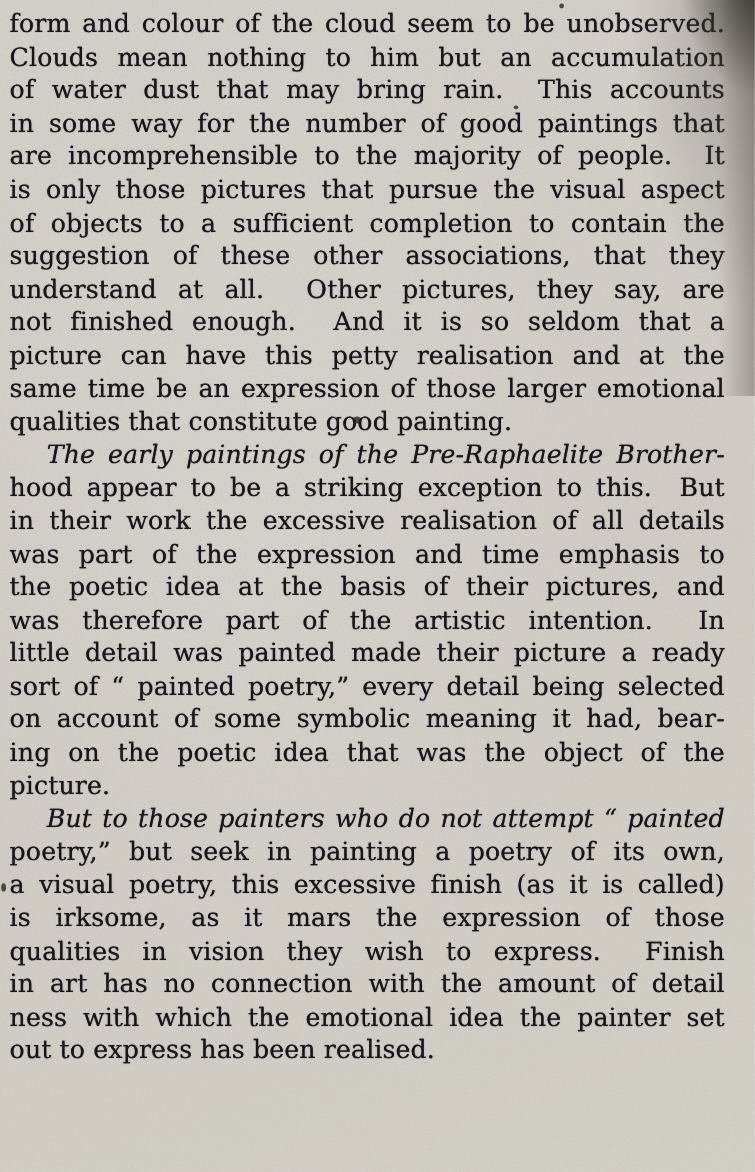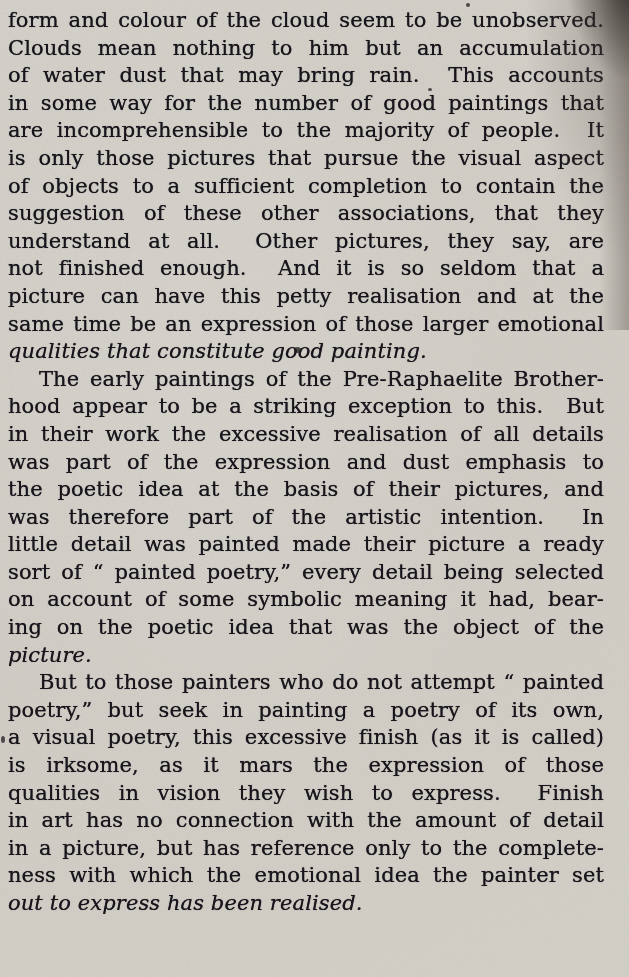--- a/index.html
+++ b/index.html
@@ -30,22 +30,22 @@
     text-shadow: 0 0 0.7px rgba(23,21,27,0.85);
     filter: blur(0.25px);
   }
   .paragraph { margin: 0; }
   .line {
     line-height: 27.6px;
     text-align: justify;
     text-align-last: justify;
     white-space: normal;
   }
-  .line.indent { padding-left: 31px; }
-  .line.last { text-align-last: left; font-style: italic; }
+  .line.indent { padding-left: 31px; font-style: italic; }
+  .line.last { text-align-last: left; }
   .edge-shade {
     position: absolute;
     top: 0; right: 0;
     width: 30px; height: 330px;
     background: linear-gradient(to left, rgba(100,94,87,0.45), rgba(100,94,87,0));
     pointer-events: none;
   }
   .corner-shadow {
     position: absolute;
     top: 0; right: 0;
@@ -90,37 +90,36 @@
         <div class="line">understand at all.&nbsp; Other pictures, they say, are</div>
         <div class="line">not finished enough.&nbsp; And it is so seldom that a</div>
         <div class="line">picture can have this petty realisation and at the</div>
         <div class="line">same time be an expression of those larger emotional</div>
         <div class="line last">qualities that constitute good painting.</div>
       </div>
       <div class="paragraph">
         <div class="line indent">The early paintings of the Pre-Raphaelite Brother-</div>
         <div class="line">hood appear to be a striking exception to this.&nbsp; But</div>
         <div class="line">in their work the excessive realisation of all details</div>
-        <div class="line">was part of the expression and dust emphasis to</div>
+        <div class="line">was part of the expression and time emphasis to</div>
         <div class="line">the poetic idea at the basis of their pictures, and</div>
         <div class="line">was therefore part of the artistic intention.&nbsp; In</div>
         <div class="line">little detail was painted made their picture a ready</div>
         <div class="line">sort of “ painted poetry,” every detail being selected</div>
         <div class="line">on account of some symbolic meaning it had, bear-</div>
         <div class="line">ing on the poetic idea that was the object of the</div>
         <div class="line last">picture.</div>
       </div>
       <div class="paragraph">
         <div class="line indent">But to those painters who do not attempt “ painted</div>
         <div class="line">poetry,” but seek in painting a poetry of its own,</div>
         <div class="line">a visual poetry, this excessive finish (as it is called)</div>
         <div class="line">is irksome, as it mars the expression of those</div>
         <div class="line">qualities in vision they wish to express.&nbsp; Finish</div>
         <div class="line">in art has no connection with the amount of detail</div>
-        <div class="line">in a picture, but has reference only to the complete-</div>
         <div class="line">ness with which the emotional idea the painter set</div>
         <div class="line last">out to express has been realised.</div>
       </div>
     </div>
 
   <svg class="grain" width="629" height="977" xmlns="http://www.w3.org/2000/svg">
     <filter id="noise">
       <feTurbulence type="fractalNoise" baseFrequency="0.55" numOctaves="2" stitchTiles="stitch"></feTurbulence>
       <feColorMatrix type="matrix" values="0 0 0 0 0.72
                 0 0 0 0 0.70

